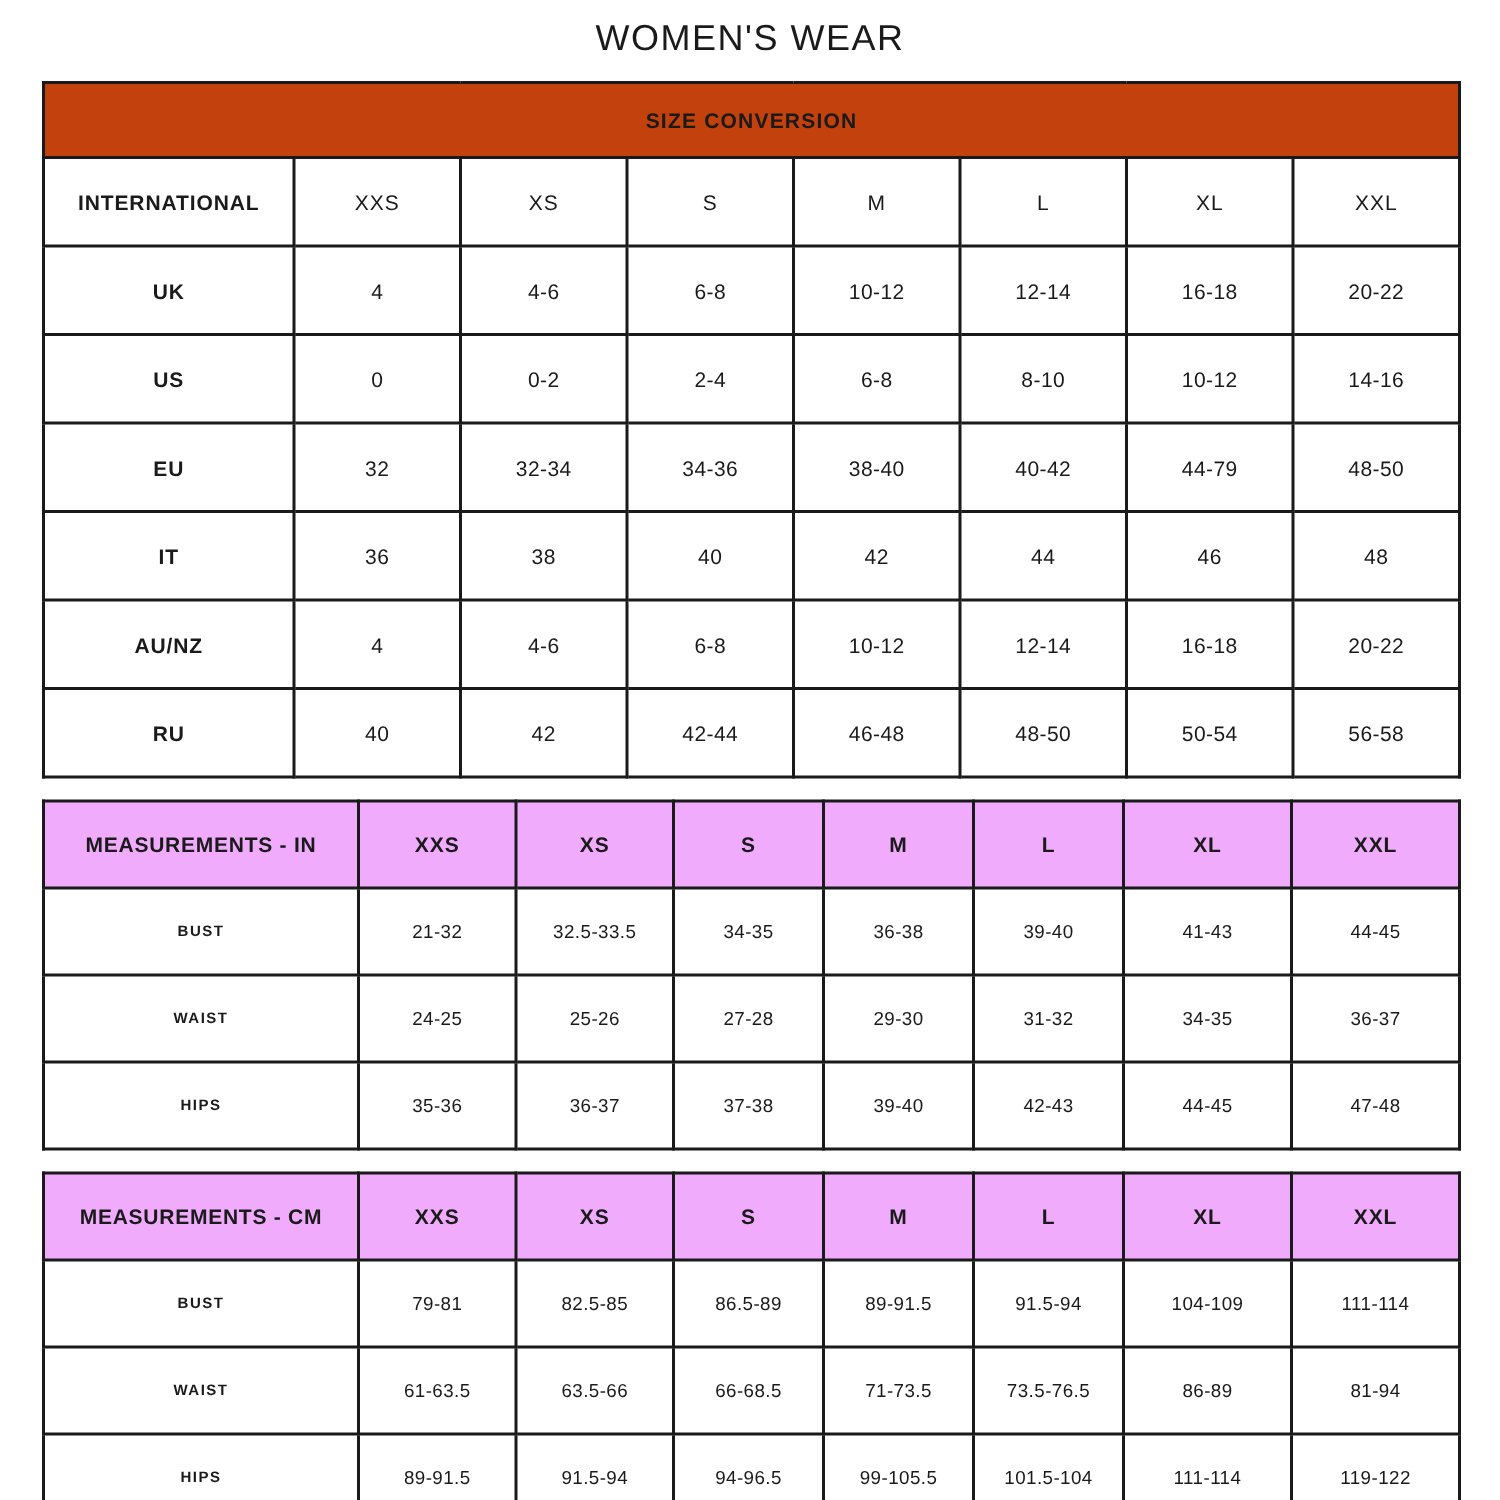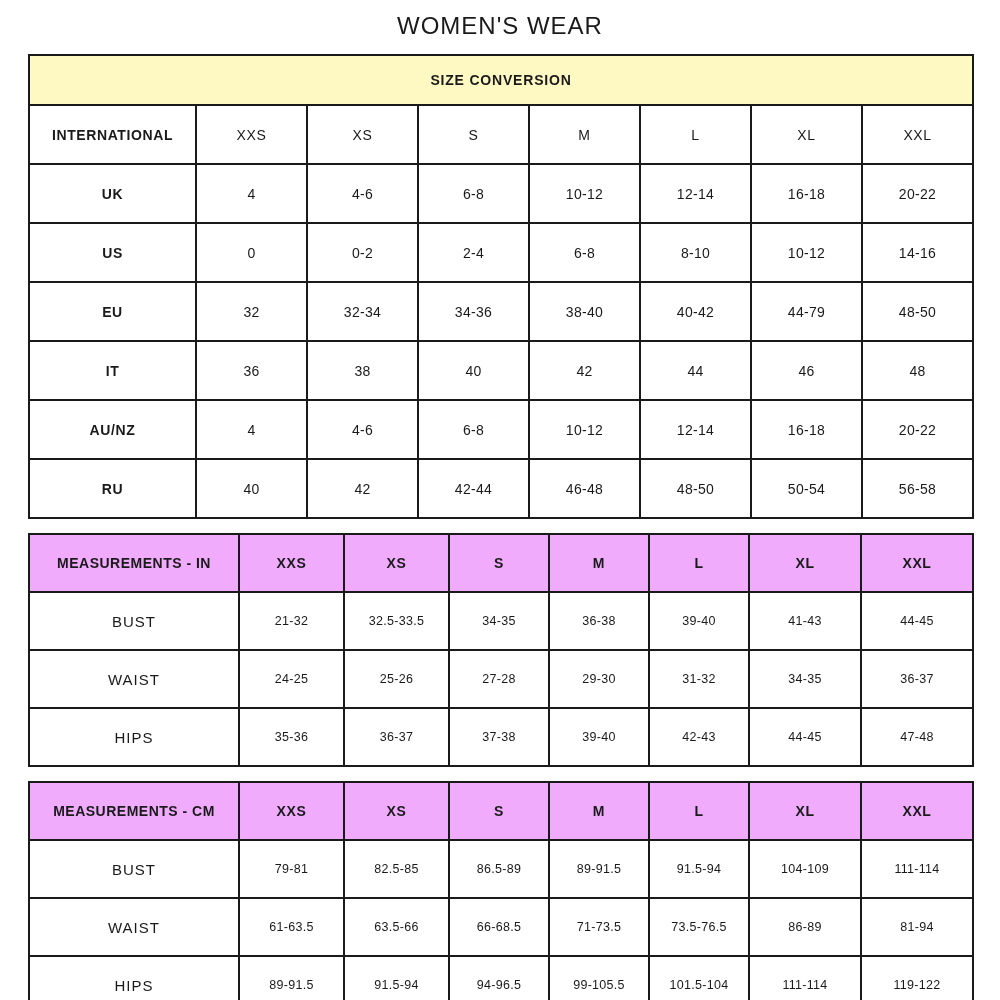--- a/index.html
+++ b/index.html
@@ -39,21 +39,21 @@
     text-align: center;
     vertical-align: middle;
     font-size: 13px;
     font-weight: 700;
     color: #1a1a1a;
     padding: 0;
     letter-spacing: 0.3px;
   }
   
   .t1 .banner {
-    background: #fef9c3;
+    background: #c2410c;
     height: 48px;
     font-size: 14px;
     letter-spacing: 0.8px;
   }
   .t1 td {
     height: 57px;
   }
   .t1 .rowlabel {
     font-weight: 700;
     font-size: 14px;
@@ -77,22 +77,22 @@
     background: #f0abfc;
     font-weight: 700;
     font-size: 14px;
     letter-spacing: 0.6px;
   }
   .tm .headcell.left {
     font-size: 14px;
     letter-spacing: 0.5px;
   }
   .tm .rowname {
-    font-weight: 400;
-    font-size: 15px;
+    font-weight: 700;
+    font-size: 10px;
     letter-spacing: 1px;
   }
   .tm .val {
     font-weight: 400;
     font-size: 12.5px;
   }
 </style>
 </head>
 <body>
 

